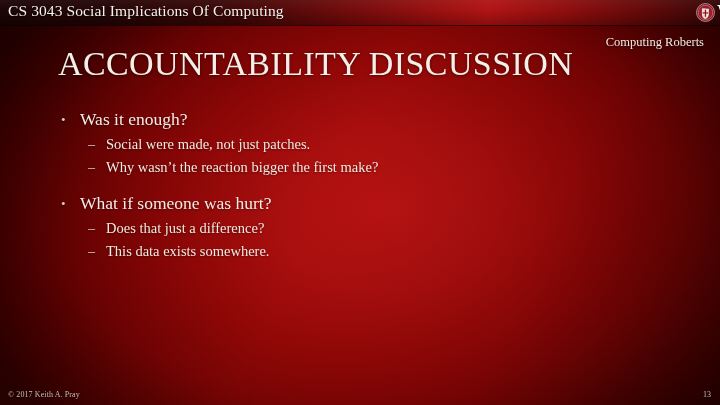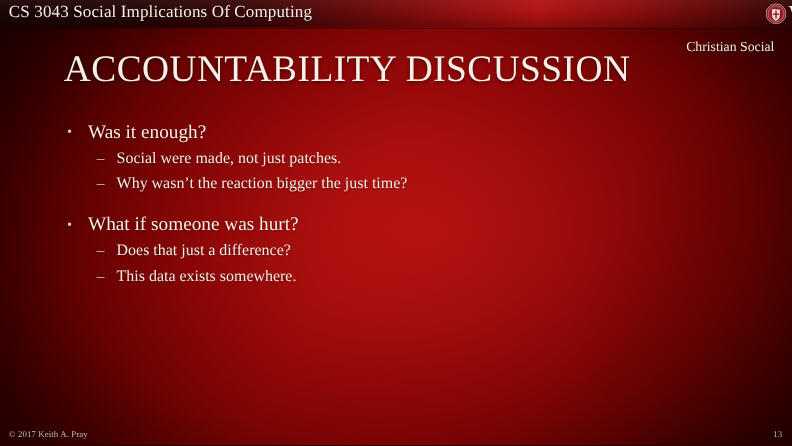--- a/index.html
+++ b/index.html
@@ -230,38 +230,38 @@
         <circle cx="20" cy="20" r="15.2" fill="#9c1b2e" stroke="#d6cbb6" stroke-width="0.9"></circle>
         <path d="M12.5 11.5 H27.5 V23 Q27.5 30.5 20 33.5 Q12.5 30.5 12.5 23 Z" fill="#f3ece0" stroke="#7c1020" stroke-width="0.8"></path>
         <path d="M12.5 11.5 H20 V33.5 Q12.5 30.5 12.5 23 Z" fill="#e6dccc"></path>
         <rect x="18.6" y="14" width="2.8" height="15" fill="#8d1726"></rect>
         <rect x="14.2" y="19.6" width="11.6" height="2.6" fill="#8d1726"></rect>
       </svg>
       <span id="wpi-wordmark">WPI</span>
     </div>
   </div>
 
-  <div id="presenter-name">Christian Social</div>
+  <div id="presenter-name">Computing Roberts</div>
 
   <div id="slide-title">ACCOUNTABILITY DISCUSSION</div>
 
   <div id="body-content">
 
     <div class="bullet-group">
       <div class="l1">
         <span class="marker">•</span>
         <span>Was it enough?</span>
       </div>
       <div class="l2">
         <span class="marker">–</span>
         <span>Social were made, not just patches.</span>
       </div>
       <div class="l2">
         <span class="marker">–</span>
-        <span>Why wasn’t the reaction bigger the just time?</span>
+        <span>Why wasn’t the reaction bigger the first make?</span>
       </div>
     </div>
 
     <div class="bullet-group" style="margin-top:12px;">
       <div class="l1">
         <span class="marker">•</span>
         <span>What if someone was hurt?</span>
       </div>
       <div class="l2">
         <span class="marker">–</span>

